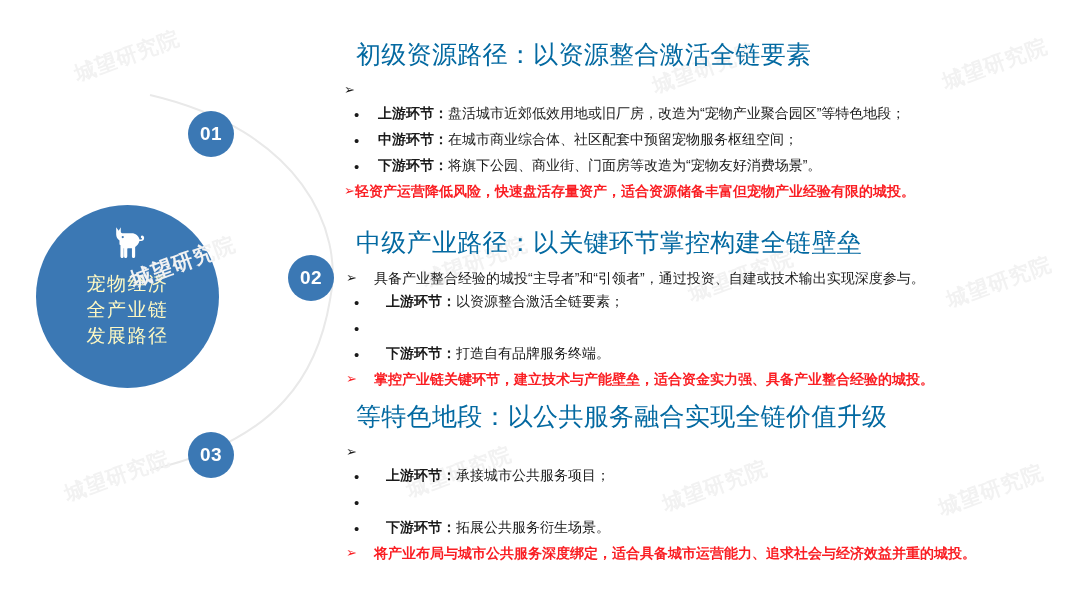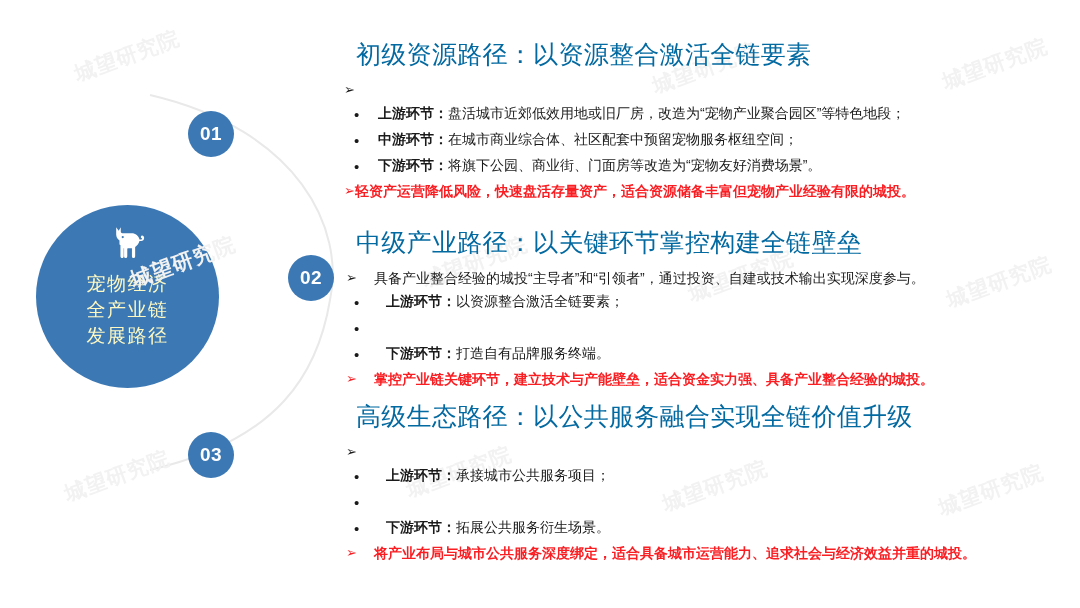--- a/index.html
+++ b/index.html
@@ -254,21 +254,21 @@
         <span class="txt"><b>下游环节：</b><span>打造自有品牌服务终端。</span></span>
       </div>
 
       <div class="line lead lead-wide red">
         <span class="mk">➢</span>
         <span class="txt">掌控产业链关键环节，建立技术与产能壁垒，适合资金实力强、具备产业整合经验的城投。</span>
       </div>
     </div>
 
     <div class="section sec-3">
-      <div class="sec-title">高级生态路径：以公共服务融合实现全链价值升级</div>
+      <div class="sec-title">等特色地段：以公共服务融合实现全链价值升级</div>
 
       <div class="line lead lead-wide">
         <span class="mk">➢</span>
       </div>
 
       <div class="line sub-wide">
         <span class="mk">•</span>
         <span class="txt"><b>上游环节：</b><span>承接城市公共服务项目；</span></span>
       </div>
       <div class="line sub-wide">

